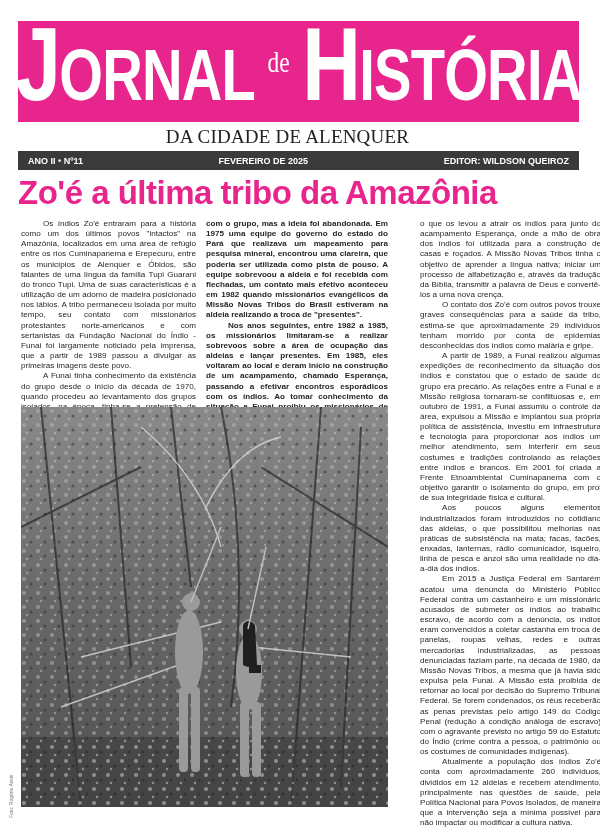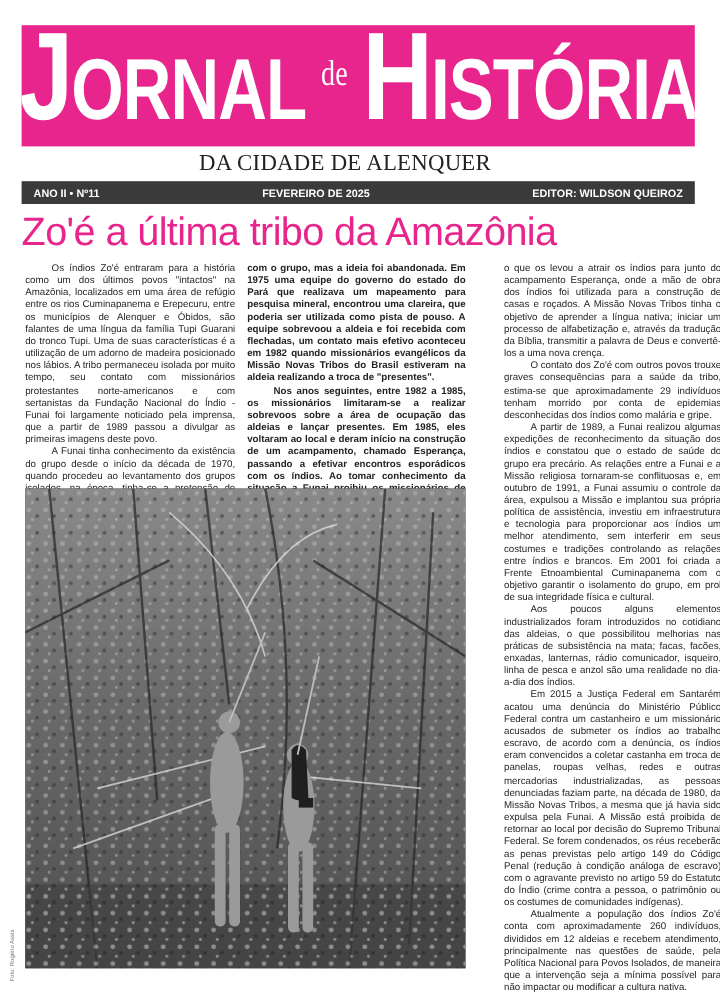--- a/index.html
+++ b/index.html
@@ -31,21 +31,21 @@
     letter-spacing: 0.2px;
   }
   .infobar {
     position: absolute; left: 18px; top: 151px; width: 561px; height: 19px;
     background: #3a3a3a; color: #ffffff;
     display: flex; align-items: center; justify-content: space-between;
     padding: 0 10px; font-size: 9px; font-weight: bold;
   }
   .headline {
     position: absolute; left: 18px; top: 174px; width: 561px;
-    color: #e8258c; font-weight: normal; font-size: 33px; line-height: 38px;
+    color: #e8258c; font-weight: bold; font-size: 33px; line-height: 38px;
     white-space: nowrap; letter-spacing: -0.5px;
   }
   .col {
     position: absolute; top: 219px;
     font-family: "Liberation Sans Narrow", "Liberation Sans", sans-serif;
     font-size: 8.1px; line-height: 10.15px; color: #231f20;
     text-align: justify; hyphens: auto;
   }
   .col p { text-indent: 22px; }
   .col p.cont { text-indent: 0; }

